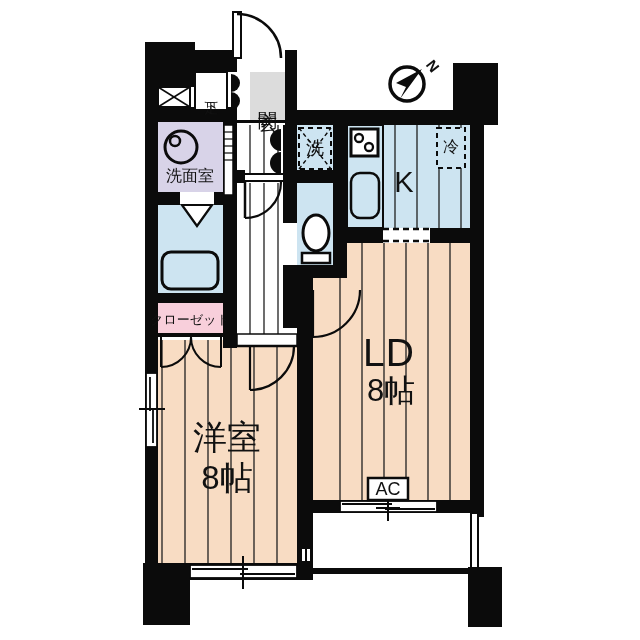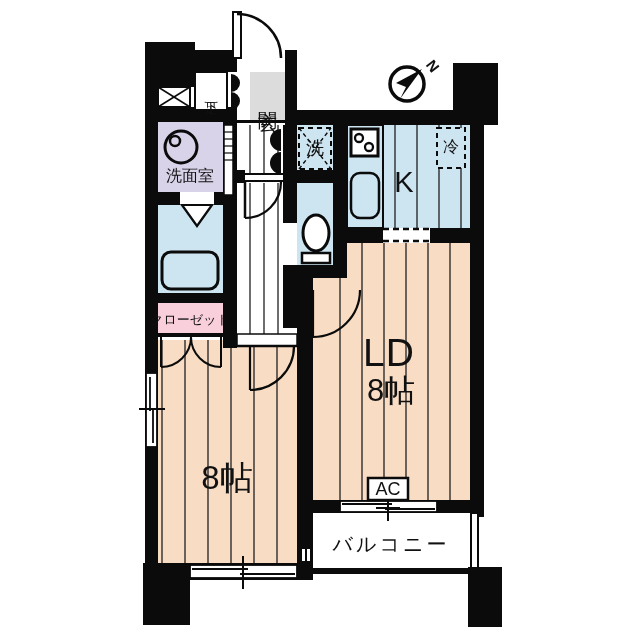--- a/index.html
+++ b/index.html
@@ -230,17 +230,17 @@
 
   <div class="lbl v" style="left:268px;top:97px;font-size:19px;">玄関</div>
   <div class="lbl v" style="left:211px;top:91px;font-size:13.5px;">下足</div>
   <div class="lbl" style="left:190px;top:176px;font-size:16px;">洗面室</div>
   <div class="lbl" style="left:315px;top:148px;font-size:18px;">洗</div>
   <div class="lbl" style="left:451px;top:147px;font-size:16px;">冷</div>
   <div class="lbl" style="left:404px;top:182px;font-size:29px;">K</div>
   <div class="lbl" style="left:190px;top:319px;font-size:13px;font-family:Liberation Serif, serif;">クローゼット</div>
   <div class="lbl" style="left:389px;top:352px;font-size:39px;letter-spacing:1px;">LD</div>
   <div class="lbl" style="left:391px;top:390px;font-size:31px;">8帖</div>
+  <div class="lbl" style="left:227px;top:437px;font-size:34px;">洋室</div>
   <div class="lbl" style="left:227px;top:477px;font-size:33px;">8帖</div>
-  <div class="lbl" style="left:391px;top:544px;font-size:20px;letter-spacing:3px;">バルコニー</div>
   <div class="lbl" style="left:388px;top:489px;font-size:18px;">AC</div>
   <div class="lbl" style="left:433px;top:66px;font-size:15px;font-weight:bold;transform:translate(-50%,-50%) rotate(52deg);">N</div>
 </div>
 
 </body></html>

